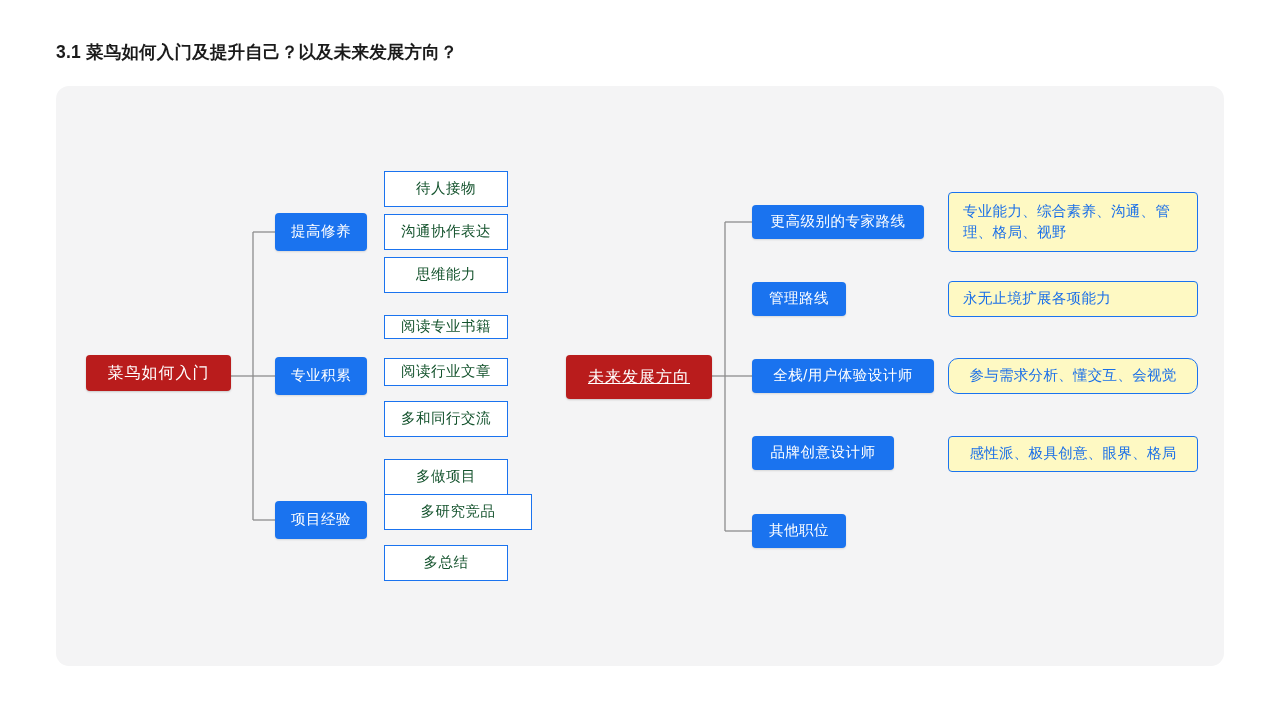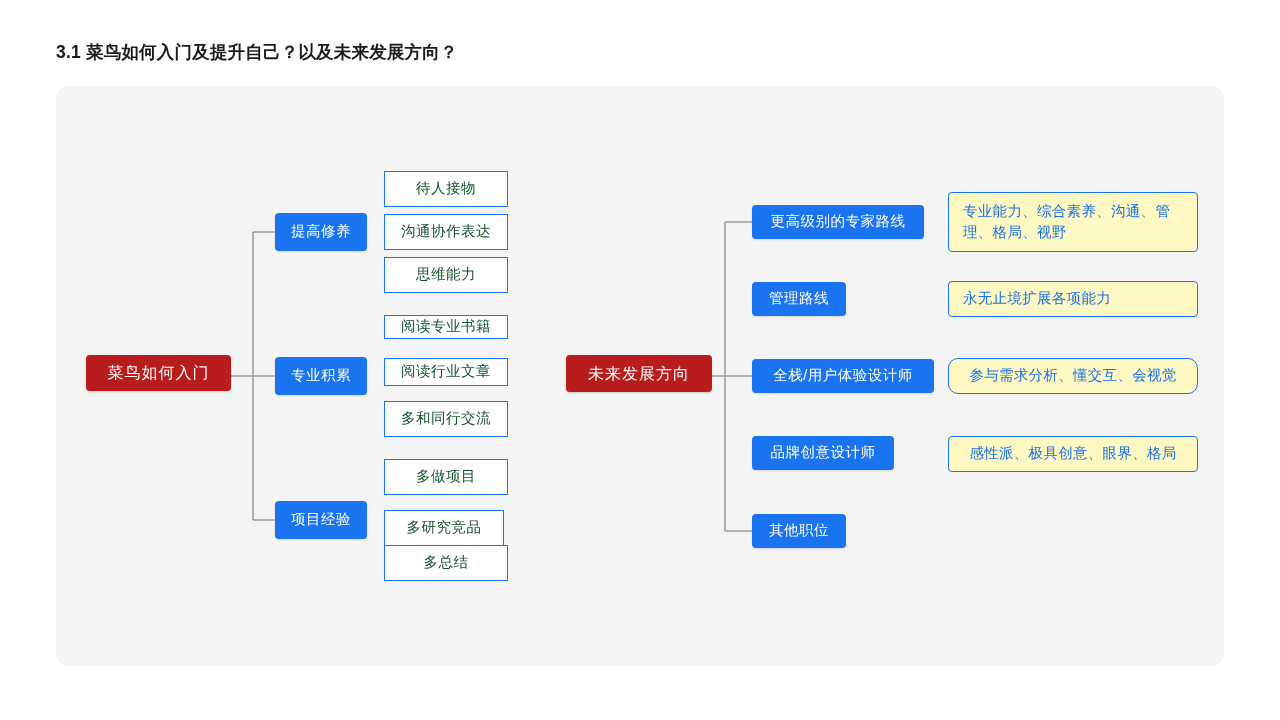--- a/index.html
+++ b/index.html
@@ -139,24 +139,24 @@
   <div class="node leaf" style="left:328px; top:128px; width:124px; height:36px;">沟通协作表达</div>
   <div class="node leaf" style="left:328px; top:171px; width:124px; height:36px;">思维能力</div>
 
   <div class="node branch" style="left:219px; top:271px; width:92px; height:38px;">专业积累</div>
   <div class="node leaf" style="left:328px; top:229px; width:124px; height:24px;">阅读专业书籍</div>
   <div class="node leaf" style="left:328px; top:272px; width:124px; height:28px;">阅读行业文章</div>
   <div class="node leaf" style="left:328px; top:315px; width:124px; height:36px;">多和同行交流</div>
 
   <div class="node branch" style="left:219px; top:415px; width:92px; height:38px;">项目经验</div>
   <div class="node leaf" style="left:328px; top:373px; width:124px; height:36px;">多做项目</div>
-  <div class="node leaf" style="left:328px; top:424px; width:120px; height:36px;">多研究竞品</div>
+  <div class="node leaf" style="left:328px; top:408px; width:148px; height:36px;">多研究竞品</div>
   <div class="node leaf" style="left:328px; top:459px; width:124px; height:36px;">多总结</div>
 
-  <div class="node root" style="left:510px; top:269px; width:146px; height:37px;">未来发展方向</div>
+  <div class="node root" style="left:510px; top:269px; width:146px; height:44px;text-decoration:underline;">未来发展方向</div>
 
   <div class="node branch" style="left:696px; top:119px; width:172px; height:34px;">更高级别的专家路线</div>
   <div class="node detail align-left" style="left:892px; top:106px; width:250px; height:60px;">专业能力、综合素养、沟通、管理、格局、视野</div>
 
   <div class="node branch" style="left:696px; top:196px; width:94px; height:34px;">管理路线</div>
   <div class="node detail align-left" style="left:892px; top:195px; width:250px; height:36px;">永无止境扩展各项能力</div>
 
   <div class="node branch" style="left:696px; top:273px; width:182px; height:34px;">全栈/用户体验设计师</div>
   <div class="node detail align-center" style="left:892px; top:272px; width:250px; height:36px;border-radius:10px;">参与需求分析、懂交互、会视觉</div>
 

